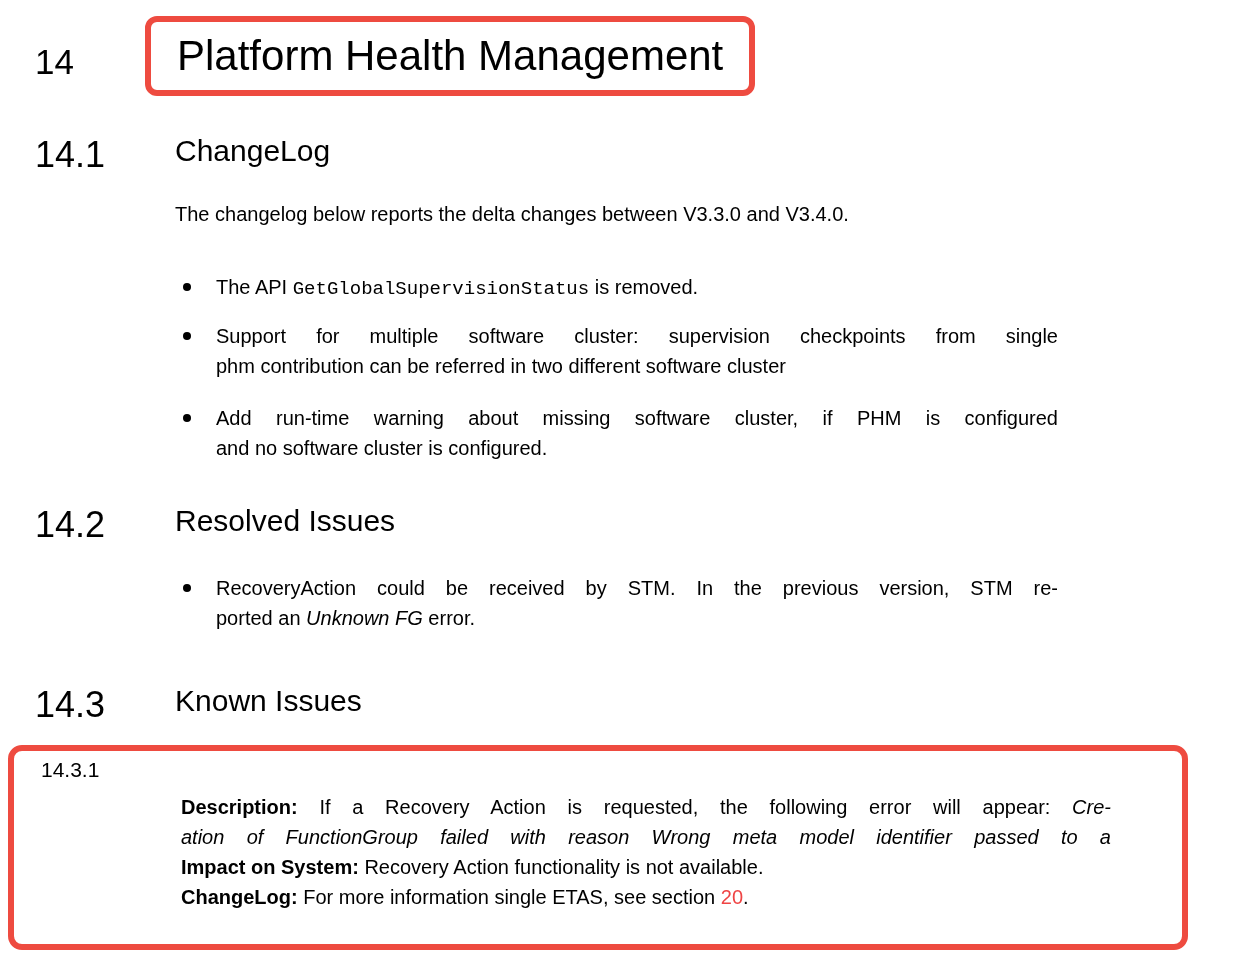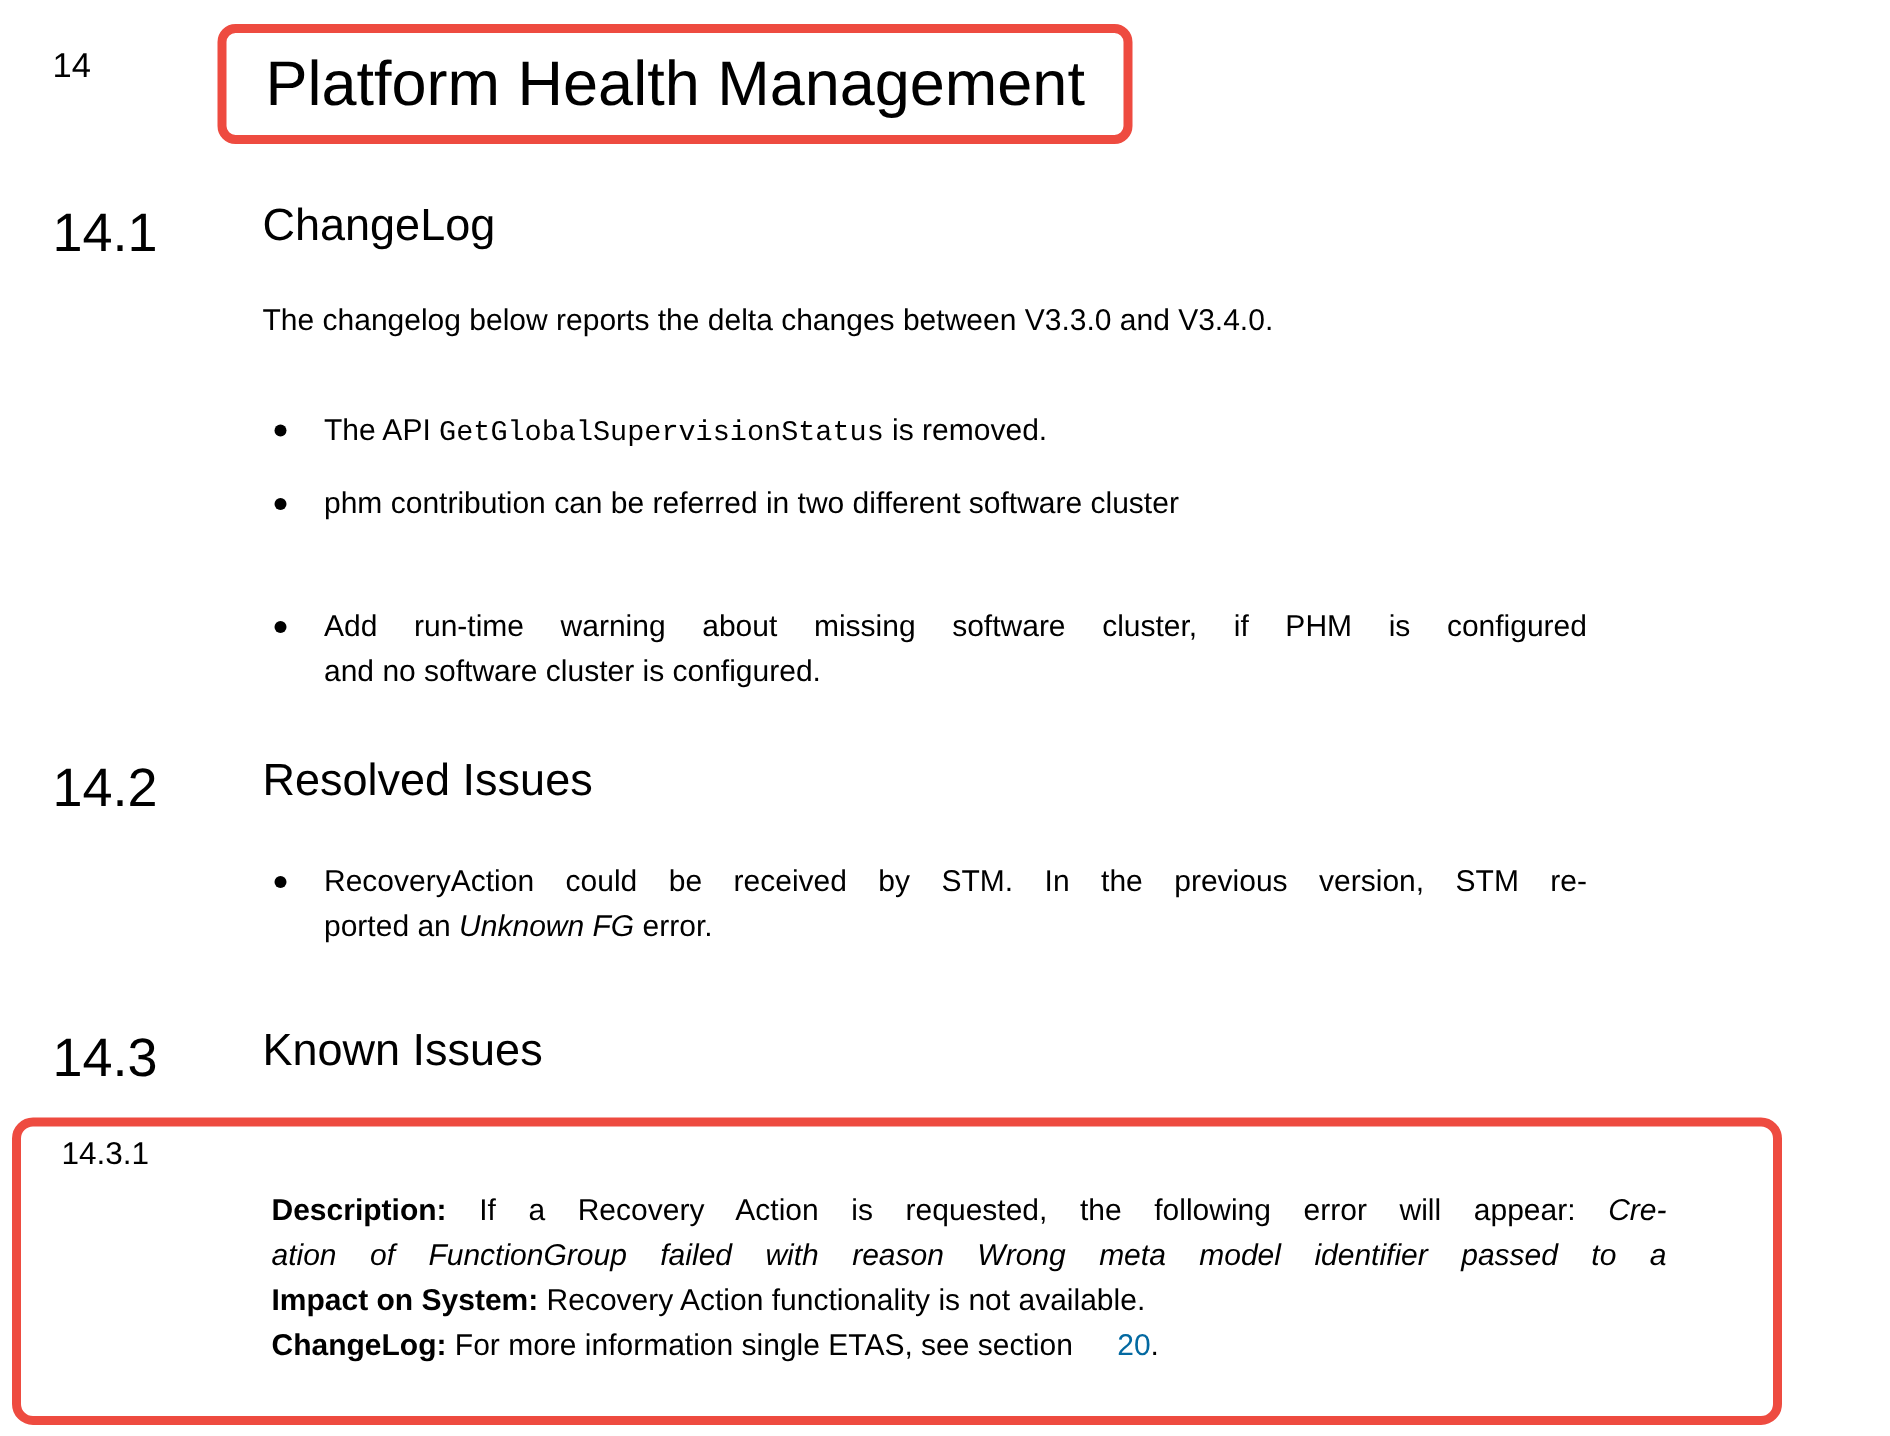--- a/index.html
+++ b/index.html
@@ -9,22 +9,22 @@
     width: 1260px;
     height: 957px;
     background: #ffffff;
     color: #000000;
     font-family: "Liberation Sans", sans-serif;
     overflow: hidden;
   }
 
   
   .chapter-num {
-    position: absolute; left: 35px; top: 31px;
-    font-size: 23px; line-height: 1.1; font-weight: 400;
+    position: absolute; left: 35px; top: 43px;
+    font-size: 35px; line-height: 1.1; font-weight: 400;
   }
   .chapter-box {
     position: absolute; left: 145px; top: 16px;
     height: 80px;
     display: inline-flex; align-items: center;
     border: 6px solid #ee4b40; border-radius: 12px;
     padding: 0 26px;
     background: transparent;
   }
   .chapter-title { font-size: 42px; line-height: 1.1; font-weight: 400; white-space: nowrap; }
@@ -76,21 +76,21 @@
   }
   .sub-title {
     position: absolute; left: 167px; top: 6px;
     font-size: 25px; line-height: 1.2; font-weight: 400; white-space: nowrap;
   }
   .sub-body {
     position: absolute; left: 167px; top: 41px;
     width: 930px;
     font-size: 20px; line-height: 30px;
   }
-  a.section-link { color: #0369a1; text-decoration: none; cursor: pointer; margin-left: 24px; }
+  a.section-link { color: #ef4444; text-decoration: none; cursor: pointer; }
 </style>
 </head>
 <body>
 
 <div class="page">
 
   <div class="chapter-num">14</div>
   <div class="chapter-box">
     <span class="chapter-title">Platform Health Management</span>
   </div>
@@ -102,20 +102,21 @@
 
   <div class="intro body-text">The changelog below reports the delta changes between V3.3.0 and V3.4.0.</div>
 
   <div class="bullet-item body-text b1">
     <span class="dot"></span>
     <span class="line"><span>The API </span><code class="mono">GetGlobalSupervisionStatus</code><span> is removed.</span></span>
   </div>
 
   <div class="bullet-item body-text b2">
     <span class="dot"></span>
+    <span class="line just">Support for multiple software cluster:  supervision checkpoints from single</span>
     <span class="line">phm contribution can be referred in two different software cluster</span>
   </div>
 
   <div class="bullet-item body-text b3">
     <span class="dot"></span>
     <span class="line just">Add run-time warning about missing software cluster, if PHM is configured</span>
     <span class="line">and no software cluster is configured.</span>
   </div>
 
   <div class="sec-head head-14-2">

